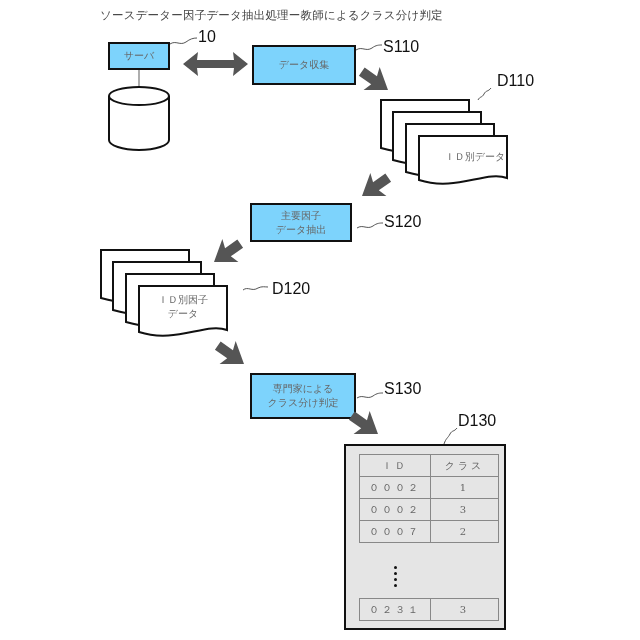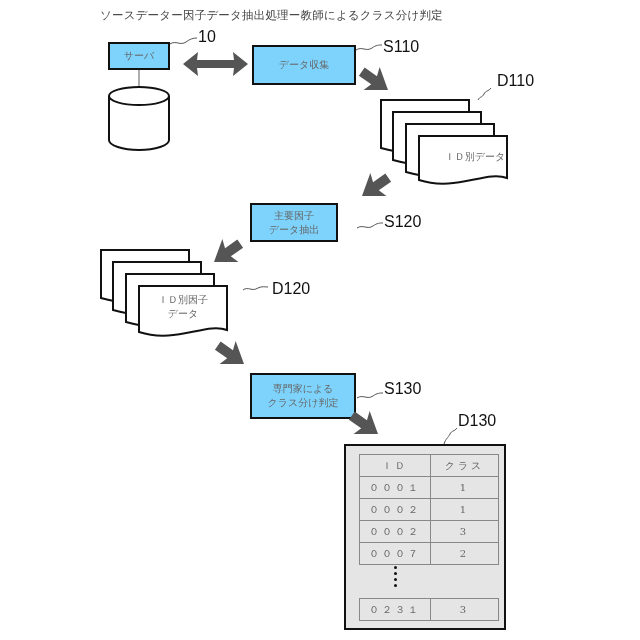--- a/index.html
+++ b/index.html
@@ -134,21 +134,21 @@
   <div>ソース</div>
 </div>
 
 <div class="box" style="left:252px; top:45px; width:104px; height:40px;">
   <span>データ収集</span>
 </div>
 <div class="ref" style="left:383px; top:38px;">S110</div>
 
 <div class="ref" style="left:497px; top:72px;">D110</div>
 
-<div class="box" style="left:250px; top:203px; width:88px; height:39px;">
+<div class="box" style="left:250px; top:203px; width:102px; height:39px;">
   <div>
     <div>主要因子</div>
     <div>データ抽出</div>
   </div>
 </div>
 <div class="ref" style="left:384px; top:213px;">S120</div>
 
 <div class="ref" style="left:272px; top:280px;">D120</div>
 
 <div class="box" style="left:250px; top:373px; width:106px; height:46px;">
@@ -234,24 +234,20 @@
   <div>ＩＤ別因子</div>
   <div>データ</div>
 </div>
 
 <div class="d130">
   <table class="cls">
     <tbody>
         <tr>
       <td class="c1">ＩＤ</td>
       <td>クラス</td>
-    </tr>
-    <tr>
-      <td class="c1">０００１</td>
-      <td>1</td>
     </tr>
     <tr>
       <td class="c1">０００２</td>
       <td>1</td>
     </tr>
     <tr>
       <td class="c1">０００２</td>
       <td>3</td>
     </tr>
     <tr>

